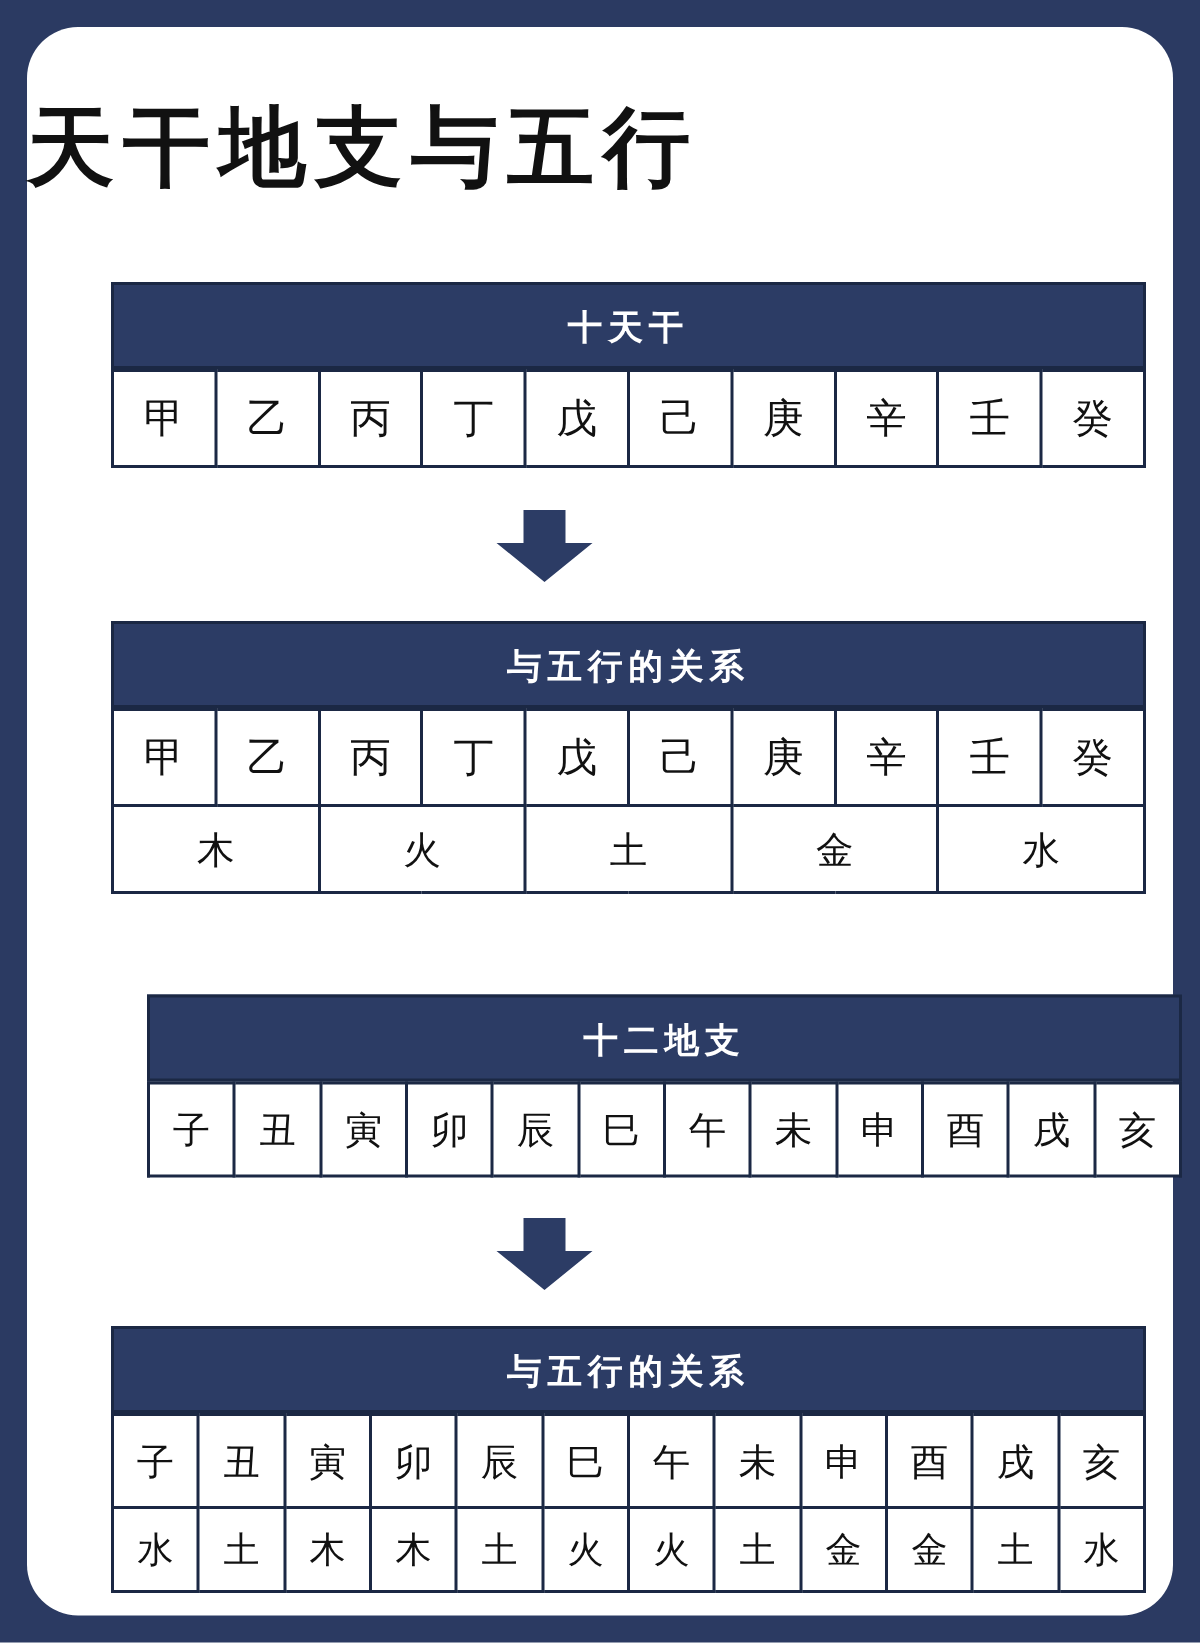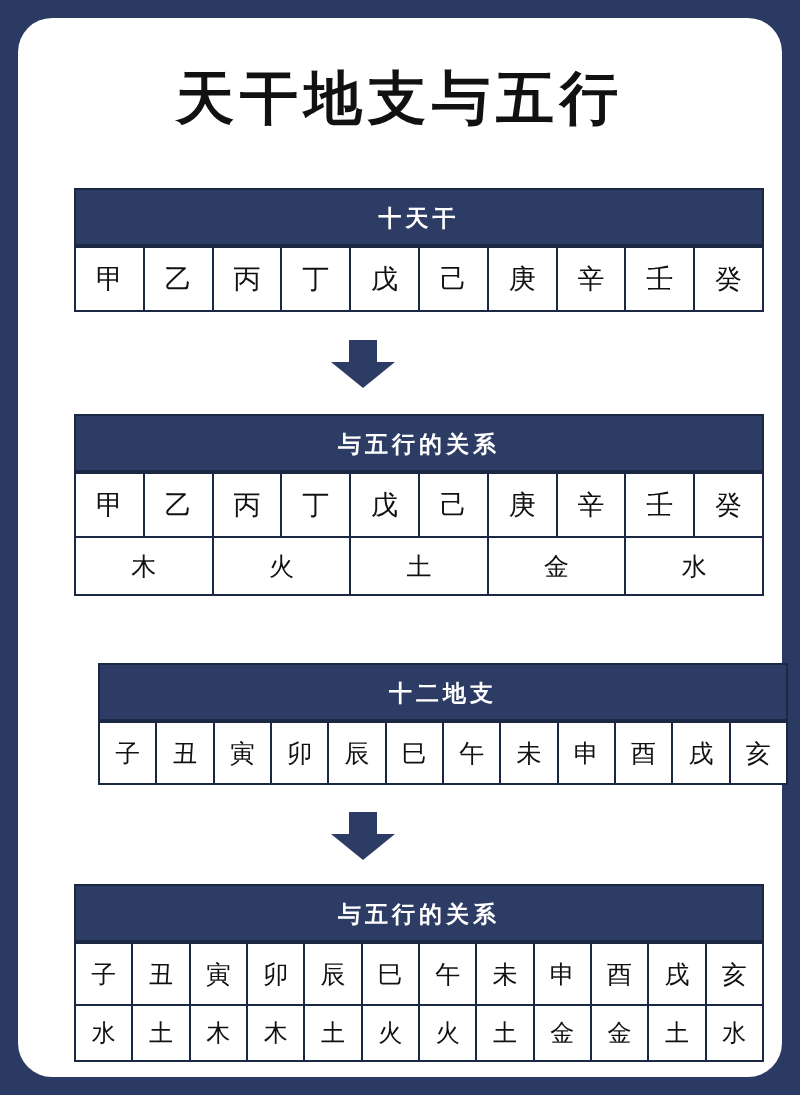--- a/index.html
+++ b/index.html
@@ -18,21 +18,20 @@
     left: 18px;
     top: 18px;
     width: 764px;
     height: 1059px;
     background: #ffffff;
     border-radius: 34px;
     box-sizing: border-box;
     padding: 0;
   }
   .title {
-    text-align: center;
     font-family: "Liberation Serif", serif;
     font-weight: bold;
     font-size: 58px;
     letter-spacing: 6px;
     color: #111111;
     margin: 0;
     padding-top: 52px;
     line-height: 1;
   }
   .section {

